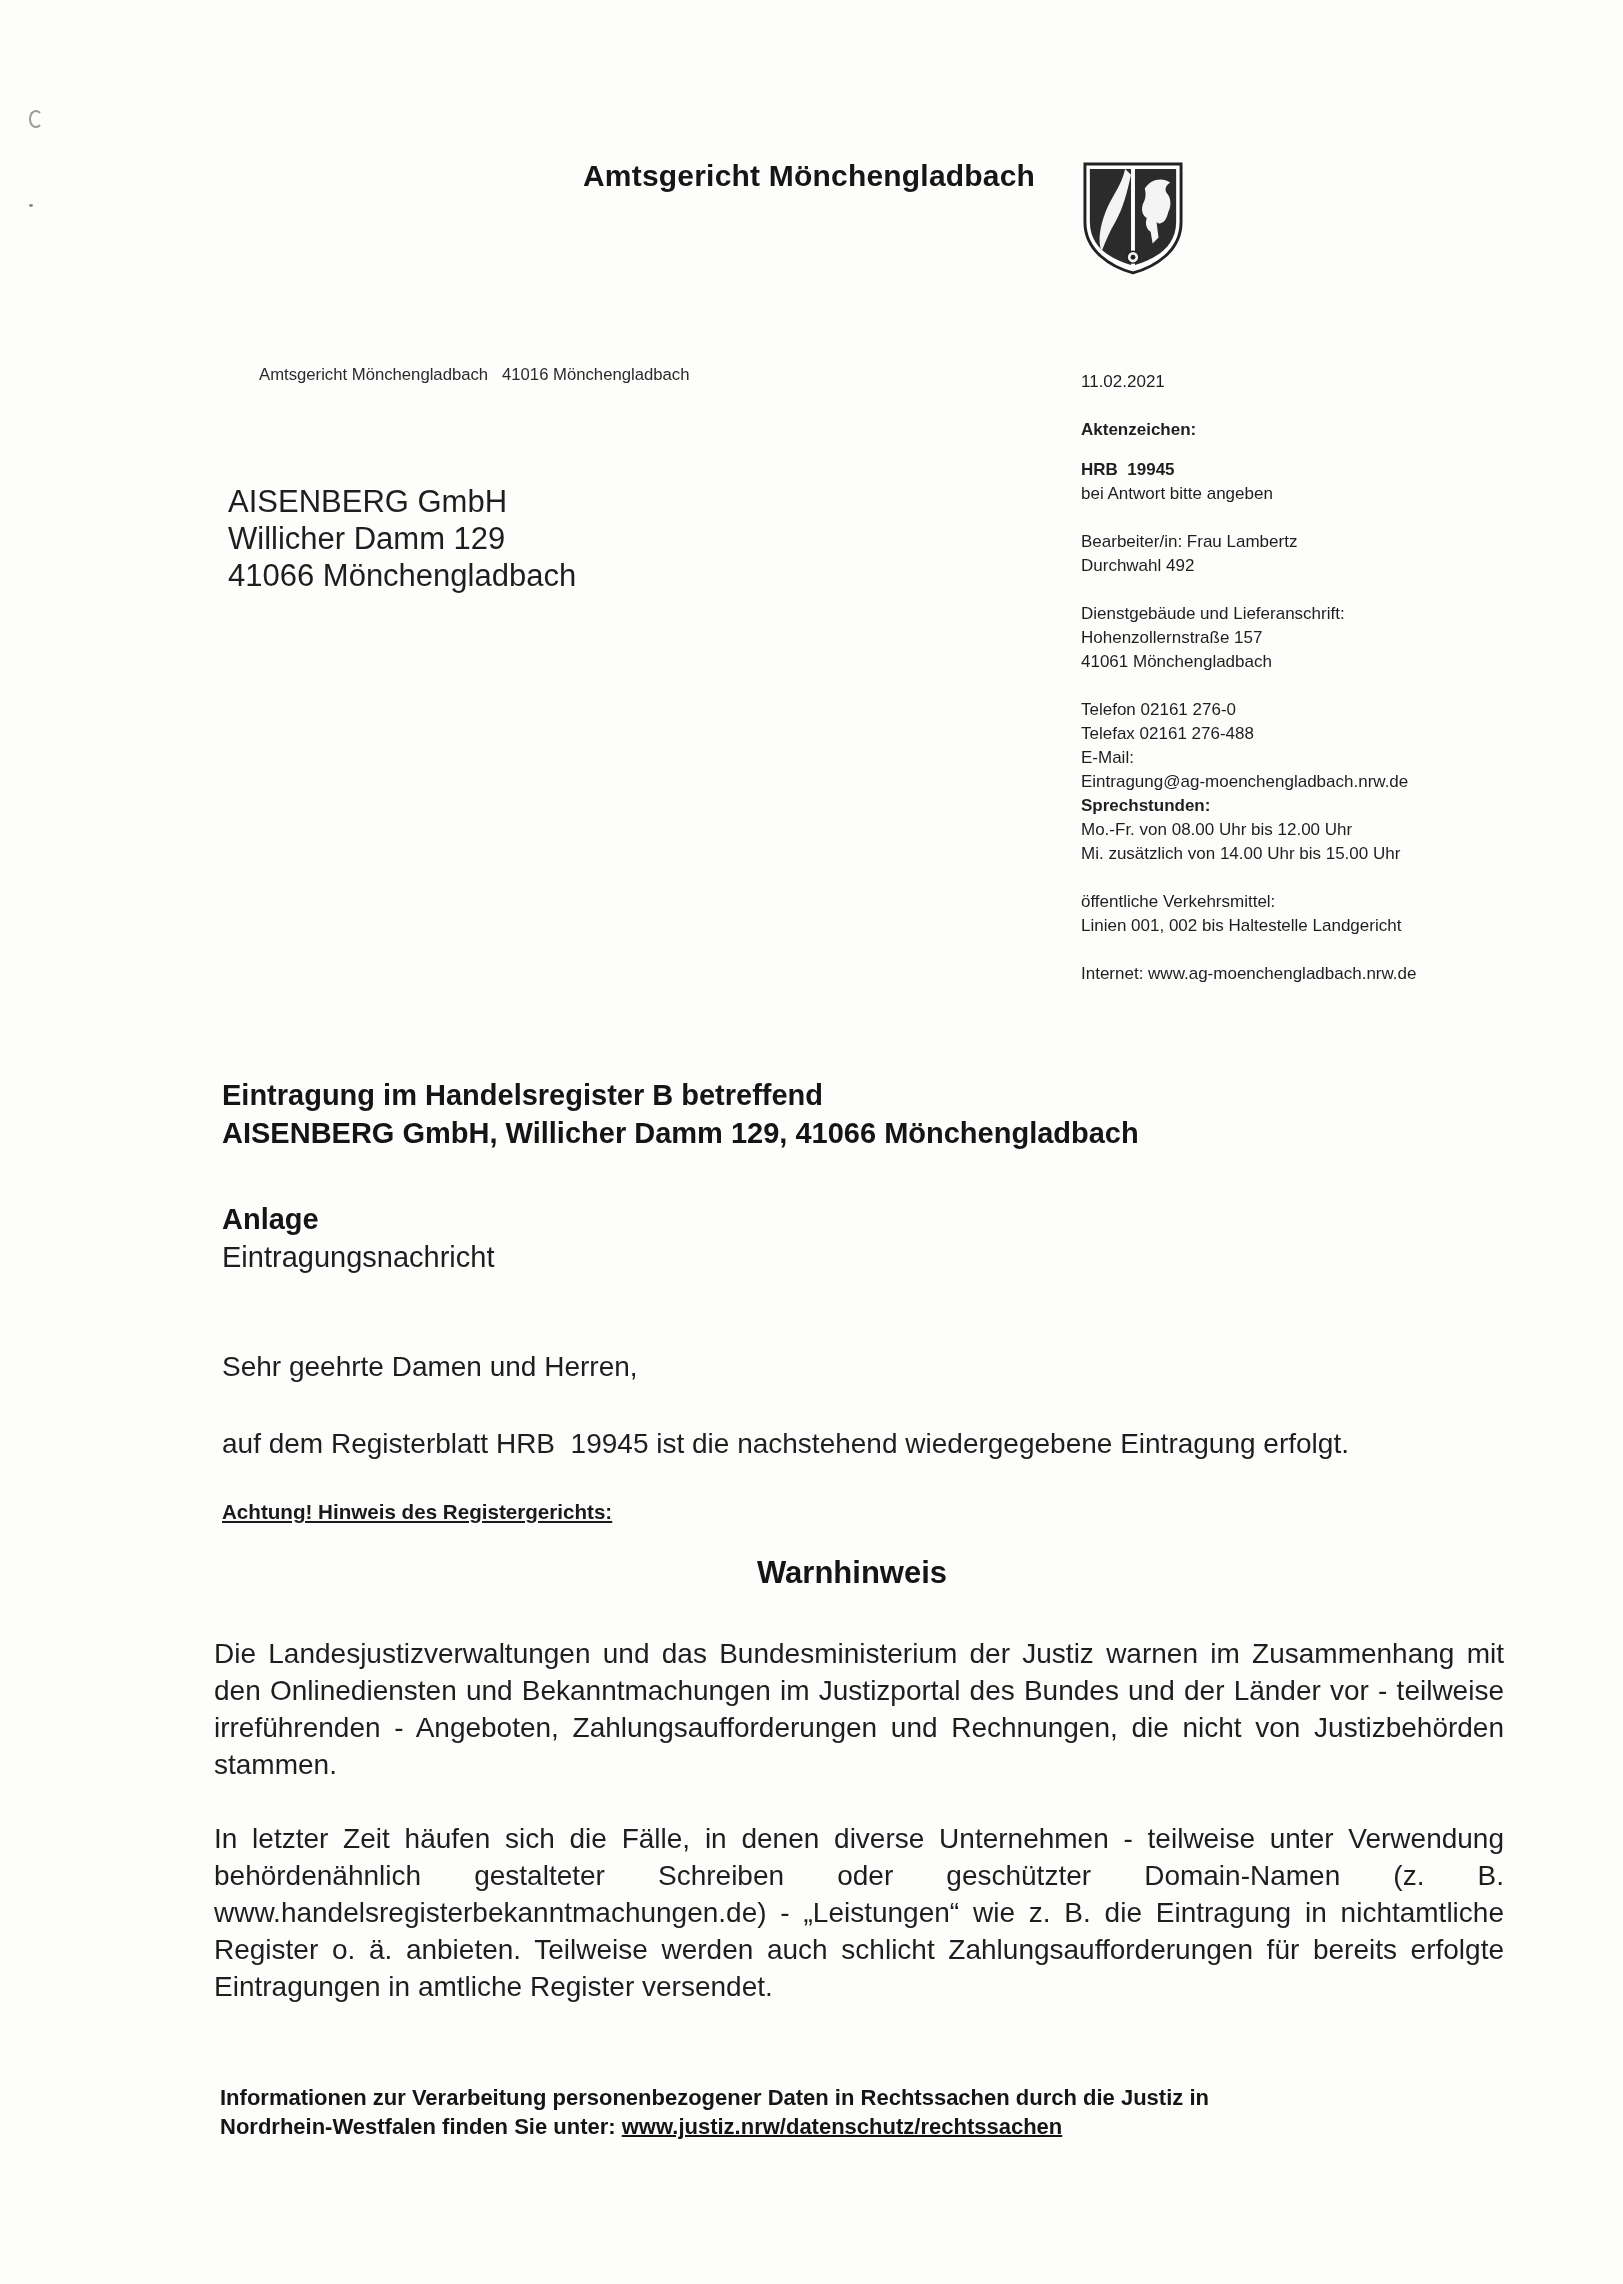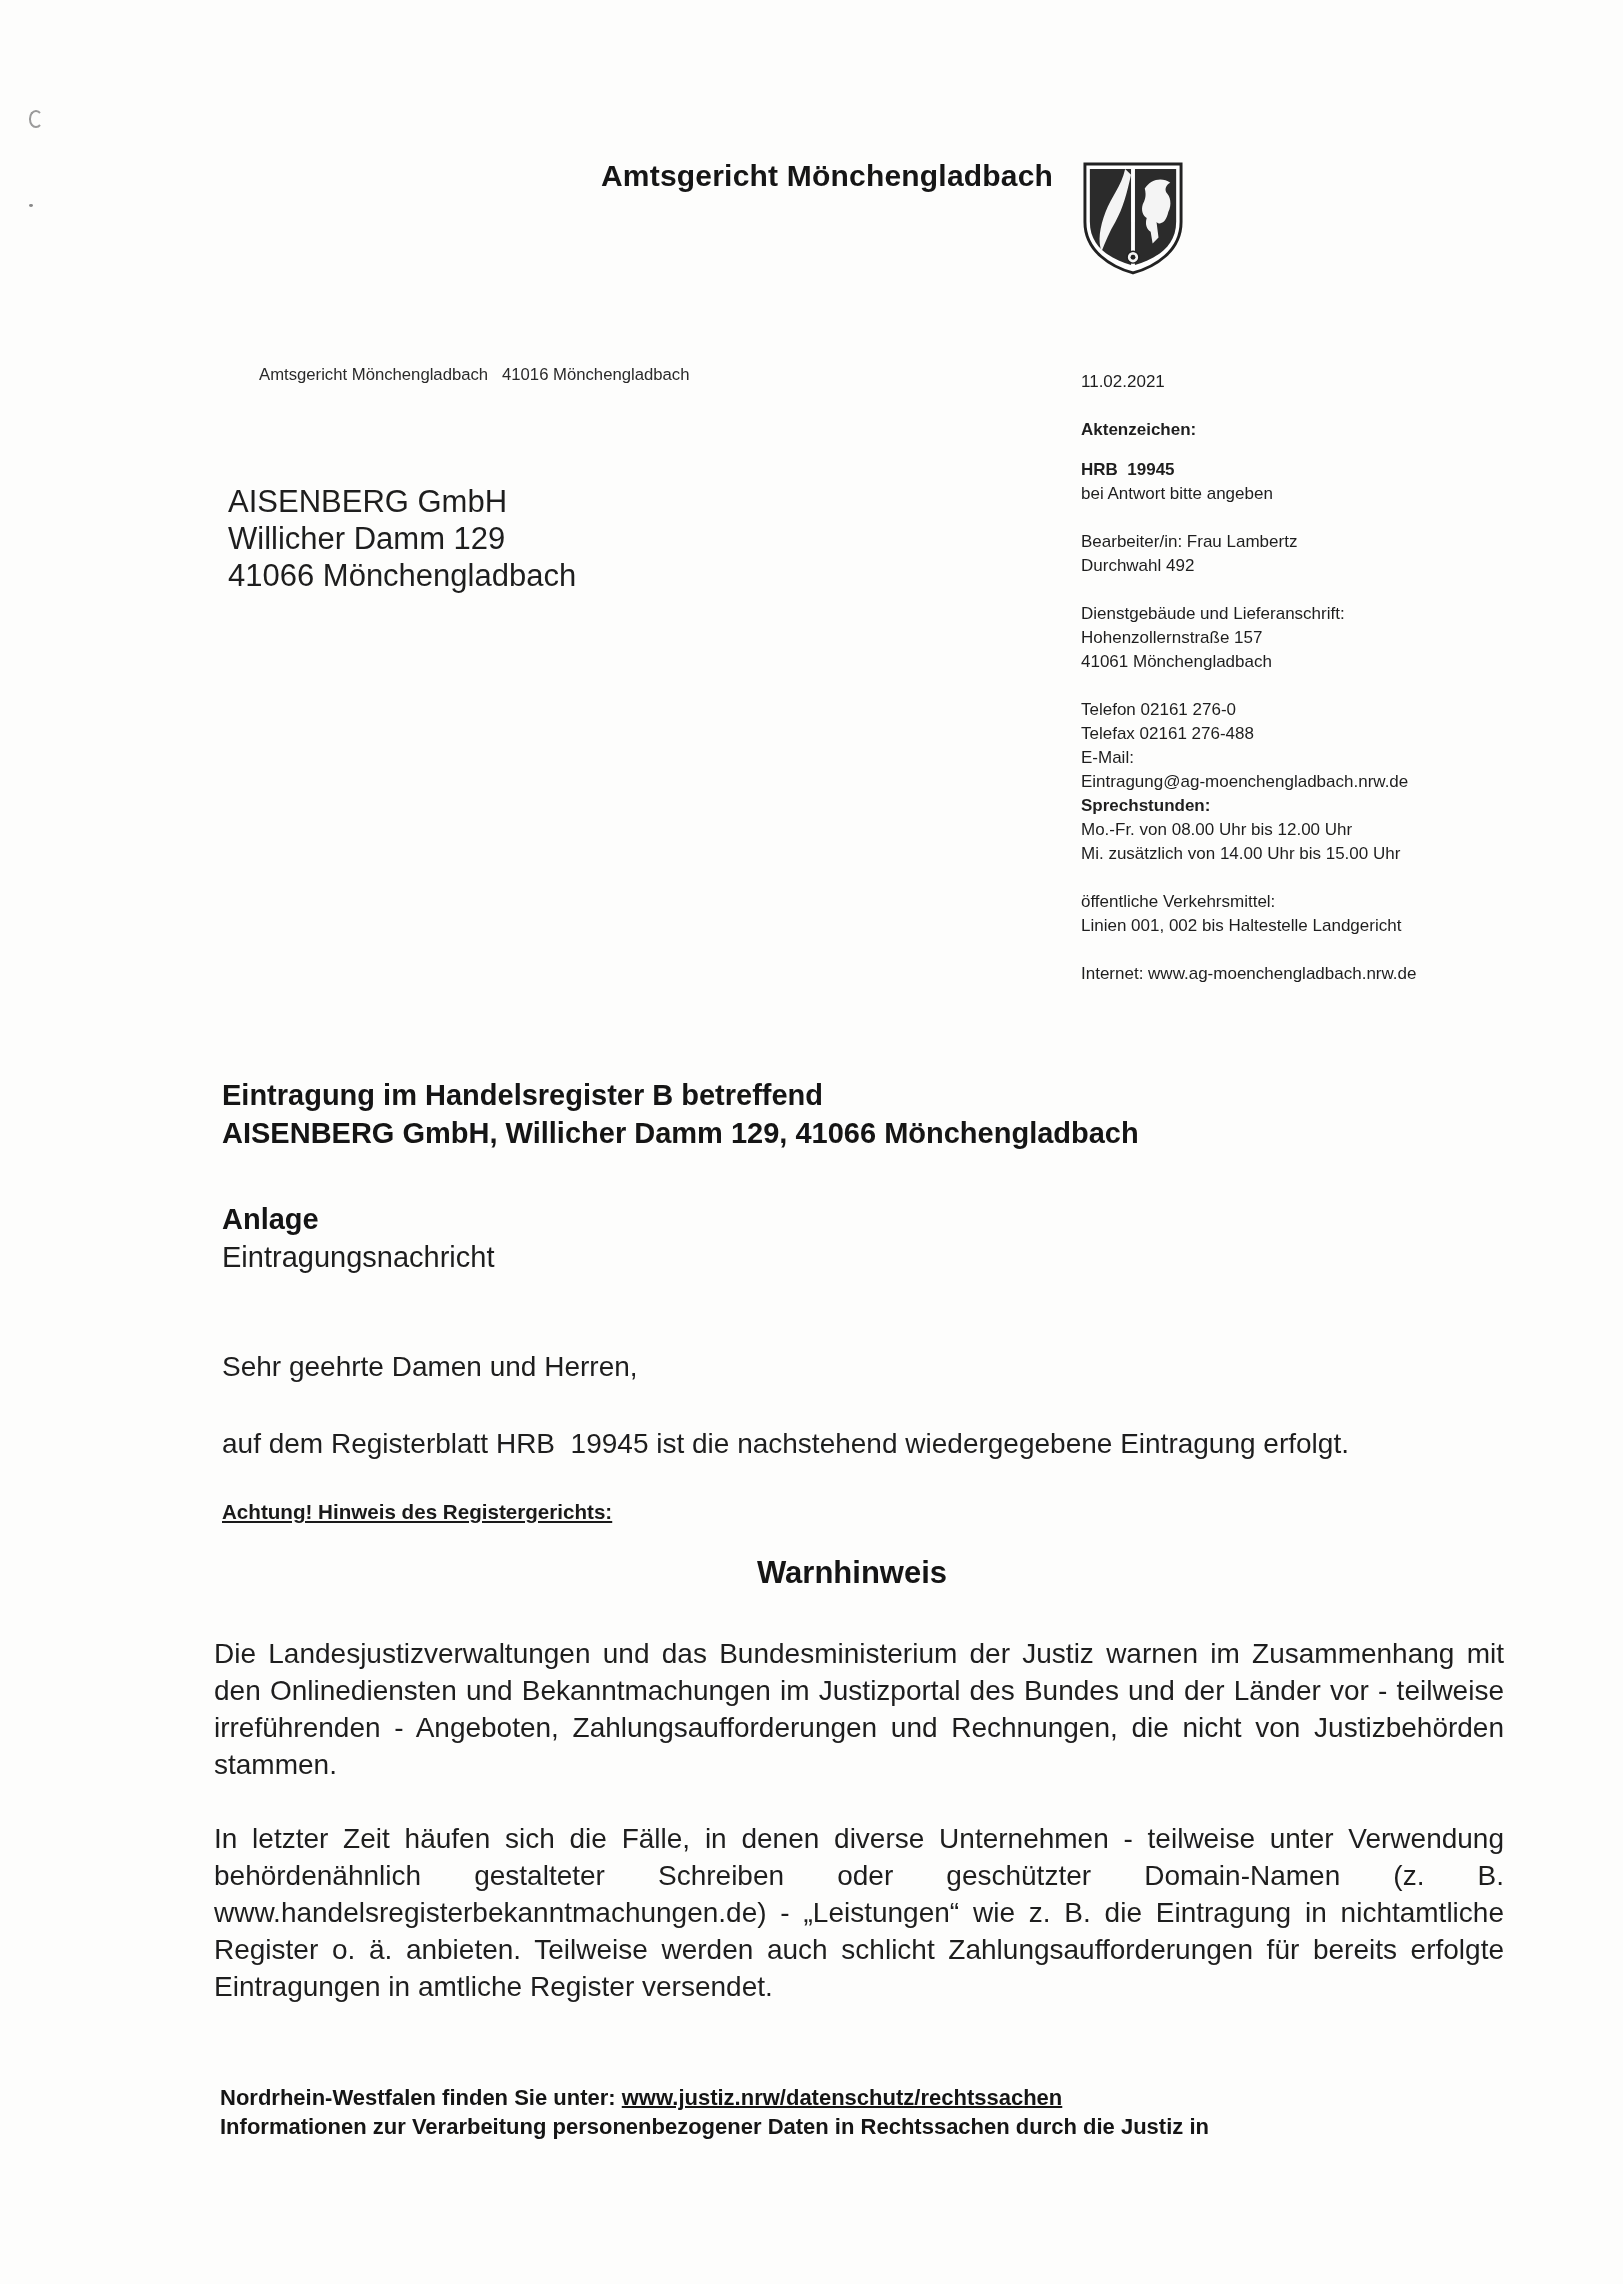--- a/index.html
+++ b/index.html
@@ -2,21 +2,21 @@
 <html><head>
 <meta charset="utf-8">
 <style>
   html, body { margin:0; padding:0; }
   body {
     width:1623px; height:2285px; position:relative; overflow:hidden;
     background:#fdfdfc; color:#1c1c1c;
     font-family:"Liberation Sans", sans-serif;
   }
   .abs { position:absolute; white-space:nowrap; }
-  .court-title { left:601px; top:159px; font-size:30px; font-weight:bold; letter-spacing:0.2px; color:#161616; }
+  .court-title { left:583px; top:159px; font-size:30px; font-weight:bold; letter-spacing:0.2px; color:#161616; }
   .crest { left:1082px; top:161px; width:102px; height:114px; }
   .scan-mark { position:absolute; border-radius:50%; border:2px solid #b8b8b8; }
   .sender { left:231px; top:365px; font-size:16.7px; color:#2a2a2a;margin-left:28px; }
   .address { left:228px; top:454px; font-size:31px; line-height:37px; color:#1e1e1e;margin-top:29px; }
   .address div { white-space:nowrap; }
   .info { left:1081px; top:370px; font-size:17px; line-height:24px; color:#1e1e1e; }
   .info .row { white-space:nowrap; height:24px; }
   .info .gap { height:24px; }
   .info .b { font-weight:bold; }
   .subject { left:222px; top:1054px; font-size:29px; line-height:38px; font-weight:bold; color:#151515;margin-top:22px; }
@@ -98,16 +98,16 @@
 
 <div class="abs salutation">Sehr geehrte Damen und Herren,</div>
 <div class="abs intro" style="white-space:pre;">auf dem Registerblatt HRB  19945 ist die nachstehend wiedergegebene Eintragung erfolgt.</div>
 <div class="abs notice">Achtung! Hinweis des Registergerichts:</div>
 <div class="abs warn-title">Warnhinweis</div>
 
 <div class="para p1">Die Landesjustizverwaltungen und das Bundesministerium der Justiz warnen im Zusammenhang mit den Onlinediensten und Bekanntmachungen im Justizportal des Bundes und der Länder vor - teilweise irreführenden - Angeboten, Zahlungsaufforderungen und Rechnungen, die nicht von Justizbehörden stammen.</div>
 <div class="para p2">In letzter Zeit häufen sich die Fälle, in denen diverse Unternehmen - teilweise unter Verwendung behördenähnlich gestalteter Schreiben oder geschützter Domain-Namen (z. B. www.handelsregisterbekanntmachungen.de) - „Leistungen“ wie z. B. die Eintragung in nichtamtliche Register o. ä. anbieten. Teilweise werden auch schlicht Zahlungsaufforderungen für bereits erfolgte Eintragungen in amtliche Register versendet.</div>
 
 <div class="abs footer">
+  <div>Informationen zur Verarbeitung personenbezogener Daten in Rechtssachen durch die Justiz in</div>
   <div><span style="white-space:pre;">Nordrhein-Westfalen finden Sie unter: </span><a>www.justiz.nrw/datenschutz/rechtssachen</a></div>
-  <div>Informationen zur Verarbeitung personenbezogener Daten in Rechtssachen durch die Justiz in</div>
 </div>
 
 
 </body></html>

